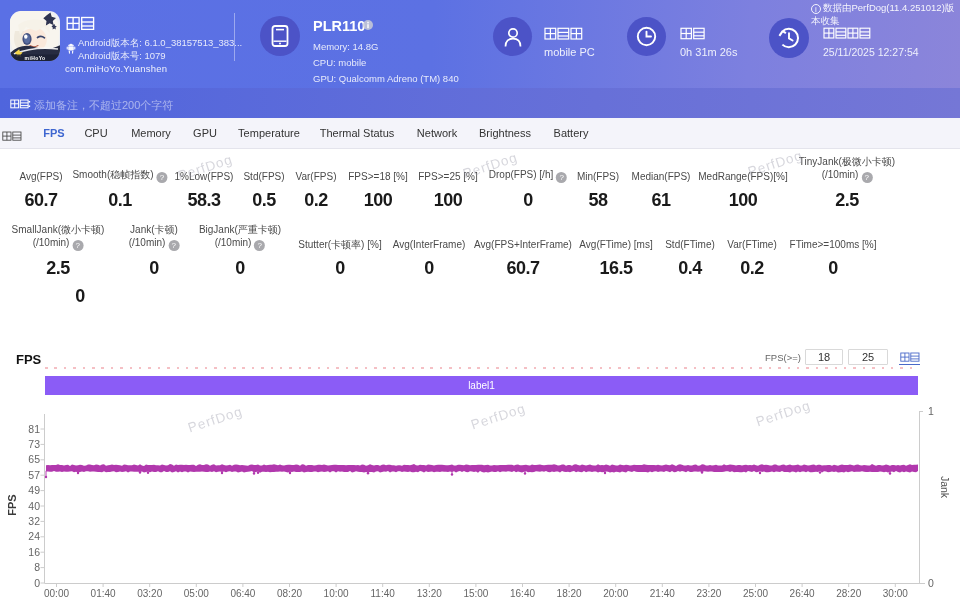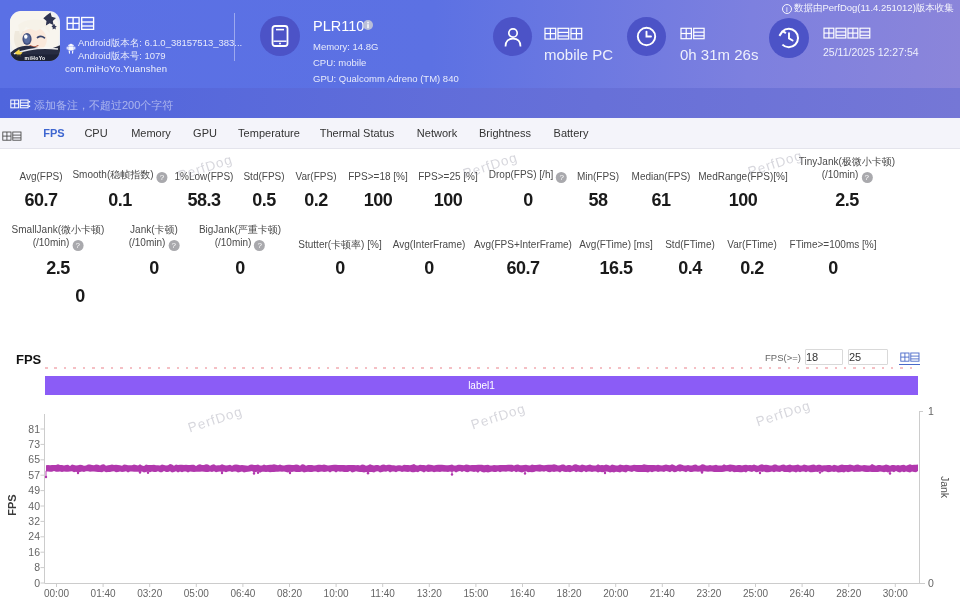--- a/index.html
+++ b/index.html
@@ -5,30 +5,30 @@
 html,body { width:960px; height:601px; font-family:"Liberation Sans",sans-serif; background:#fff; overflow:hidden; position:relative; }
 .abs { position:absolute; }
 .header { position:absolute; left:0; top:0; width:960px; height:88px;
   background:linear-gradient(93deg,#5a70e5 0%,#5c71e3 45%,#7d80df 78%,#8b85da 100%); }
 .remark { position:absolute; left:0; top:88px; width:960px; height:30px;
   background:linear-gradient(90deg,#4f65dd 0%,#6770d8 62%,#7577d6 100%); color:#fff; font-size:12px; line-height:30px; padding-left:16px; }
 .tabs { position:absolute; left:0; top:118px; width:960px; height:31px; background:#f4f4fa; border-bottom:1px solid #e4e4ec; font-size:11px; color:#333; }
 .tabs span { position:absolute; top:9px; transform:translateX(-50%); white-space:nowrap; }
 .tabs .act { color:#3e66d0; font-weight:bold; }
 .circ { position:absolute; border-radius:50%; background:#4c53c7; }
-.htit { position:absolute; color:#fff; font-weight:normal; font-size:14px; white-space:nowrap; }
-.hsub { position:absolute; color:#eef0fc; font-size:15px; white-space:nowrap; }
+.htit { position:absolute; color:#fff; font-weight:bold; font-size:14px; white-space:nowrap; }
+.hsub { position:absolute; color:#eef0fc; font-size:11px; white-space:nowrap; }
 .htit { }
 .hsm  { position:absolute; color:#e7eafb; font-size:9.5px; white-space:nowrap;text-align:center; }
 .scell { position:absolute; transform:translateX(-50%); text-align:center; white-space:nowrap; }
 .slab { font-size:10px; color:#4a4a4a; line-height:13px; height:26px; display:flex; flex-direction:column; justify-content:flex-end; align-items:center; }
 .sval { font-size:18px; color:#1a1a1a; font-weight:bold; margin-top:7px; letter-spacing:-0.5px; }
 .qm { display:inline-block; width:11px; height:11px; line-height:11px; border-radius:50%; background:#a9a9ad; color:#fff; font-size:8px; margin-left:3px; text-align:center; vertical-align:-2px; }
 .wm { position:absolute; color:rgba(150,150,165,.38); font-size:13.5px; transform:rotate(-18deg); letter-spacing:1px; }
-.inp { position:absolute; width:40px; height:16px; border:1px solid #d9d9d9; background:#fff; font-size:11px; color:#333; text-align:left; line-height:14px; border-radius:1px; }
+.inp { position:absolute; width:40px; height:16px; border:1px solid #d9d9d9; background:#fff; font-size:11px; color:#333; text-align:center; line-height:14px; border-radius:1px; }
 </style></head>
 <body>
 <div class="header"></div>
 <div class="remark"></div>
 <div class="abs" style="left:27.5px;top:96.5px;color:#fff;font-size:11px;font-weight:bold">:</div>
 <div class="abs" style="left:34px;top:98px;color:rgba(255,255,255,.5);font-size:11px">添加备注，不超过200个字符</div>
 <div class="tabs">
     <span class="act" style="left:54px">FPS</span>
     <span style="left:96px">CPU</span>
     <span style="left:151px">Memory</span>
@@ -114,21 +114,21 @@
 
 <div class="circ" style="left:769px;top:18px;width:40px;height:40px"></div>
 <svg class="abs" style="left:776px;top:25px" width="26" height="26" viewBox="0 0 26 26" fill="none" stroke="#fff">
  <path d="M6.4,6.4 A9.2,9.2 0 1 1 6.4,19.6" stroke-width="2"></path>
  <path d="M3.4,10.9 L6.6,6.1" stroke-width="2"></path>
  <path d="M9.9,8.1 L6.6,6.1" stroke-width="2"></path>
  <path d="M13,8.3 L13,13.4 L16.6,15.5" stroke-width="1.9" stroke-linecap="round"></path>
 </svg>
 <div class="hsub" style="left:823px;top:46px;font-size:10.5px">25/11/2025 12:27:54</div>
 
-<div class="abs" style="left:782px;top:2px;color:rgba(255,255,255,.92);font-size:9.5px">
+<div class="abs" style="left:811px;top:2px;color:rgba(255,255,255,.92);font-size:9.5px">
  <span style="display:inline-block;width:10px;height:10px;border:1px solid rgba(255,255,255,.9);border-radius:50%;font-size:8px;text-align:center;line-height:10px;vertical-align:-1px;margin-right:2px">i</span>数据由PerfDog(11.4.251012)版本收集</div>
 
 <svg class="abs" style="left:66px;top:16px" width="29" height="14" stroke="#fff" stroke-width="1.35">
     <rect x="1.2" y="1.5" width="11.9" height="11.9" fill="none"></rect>
     <line x1="1.2" y1="7.4" x2="13.0" y2="7.4"></line>
     <line x1="7.1" y1="1.5" x2="7.1" y2="13.3"></line>
     <rect x="15.7" y="1.5" width="11.9" height="11.9" fill="none"></rect>
     <line x1="15.7" y1="6.0" x2="27.5" y2="6.0"></line>
     <line x1="15.7" y1="10.0" x2="27.5" y2="10.0"></line>
   </svg>

